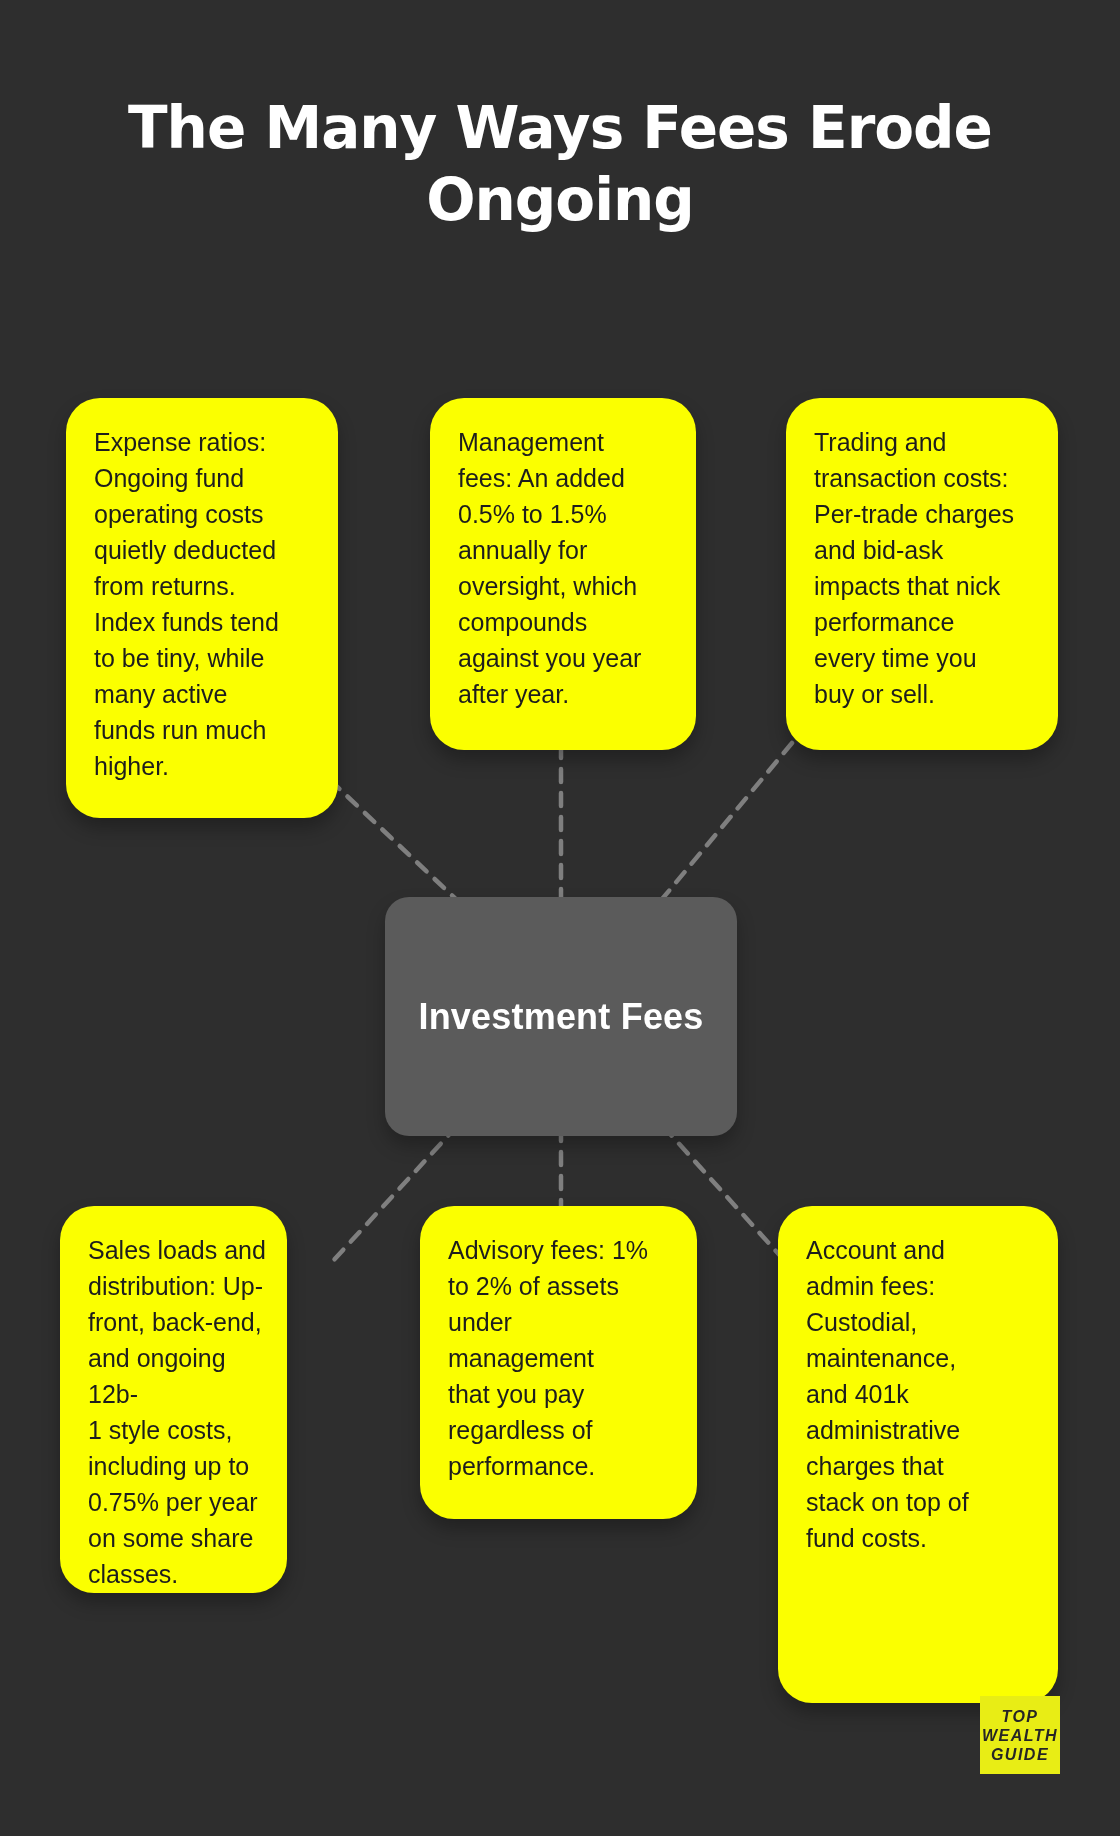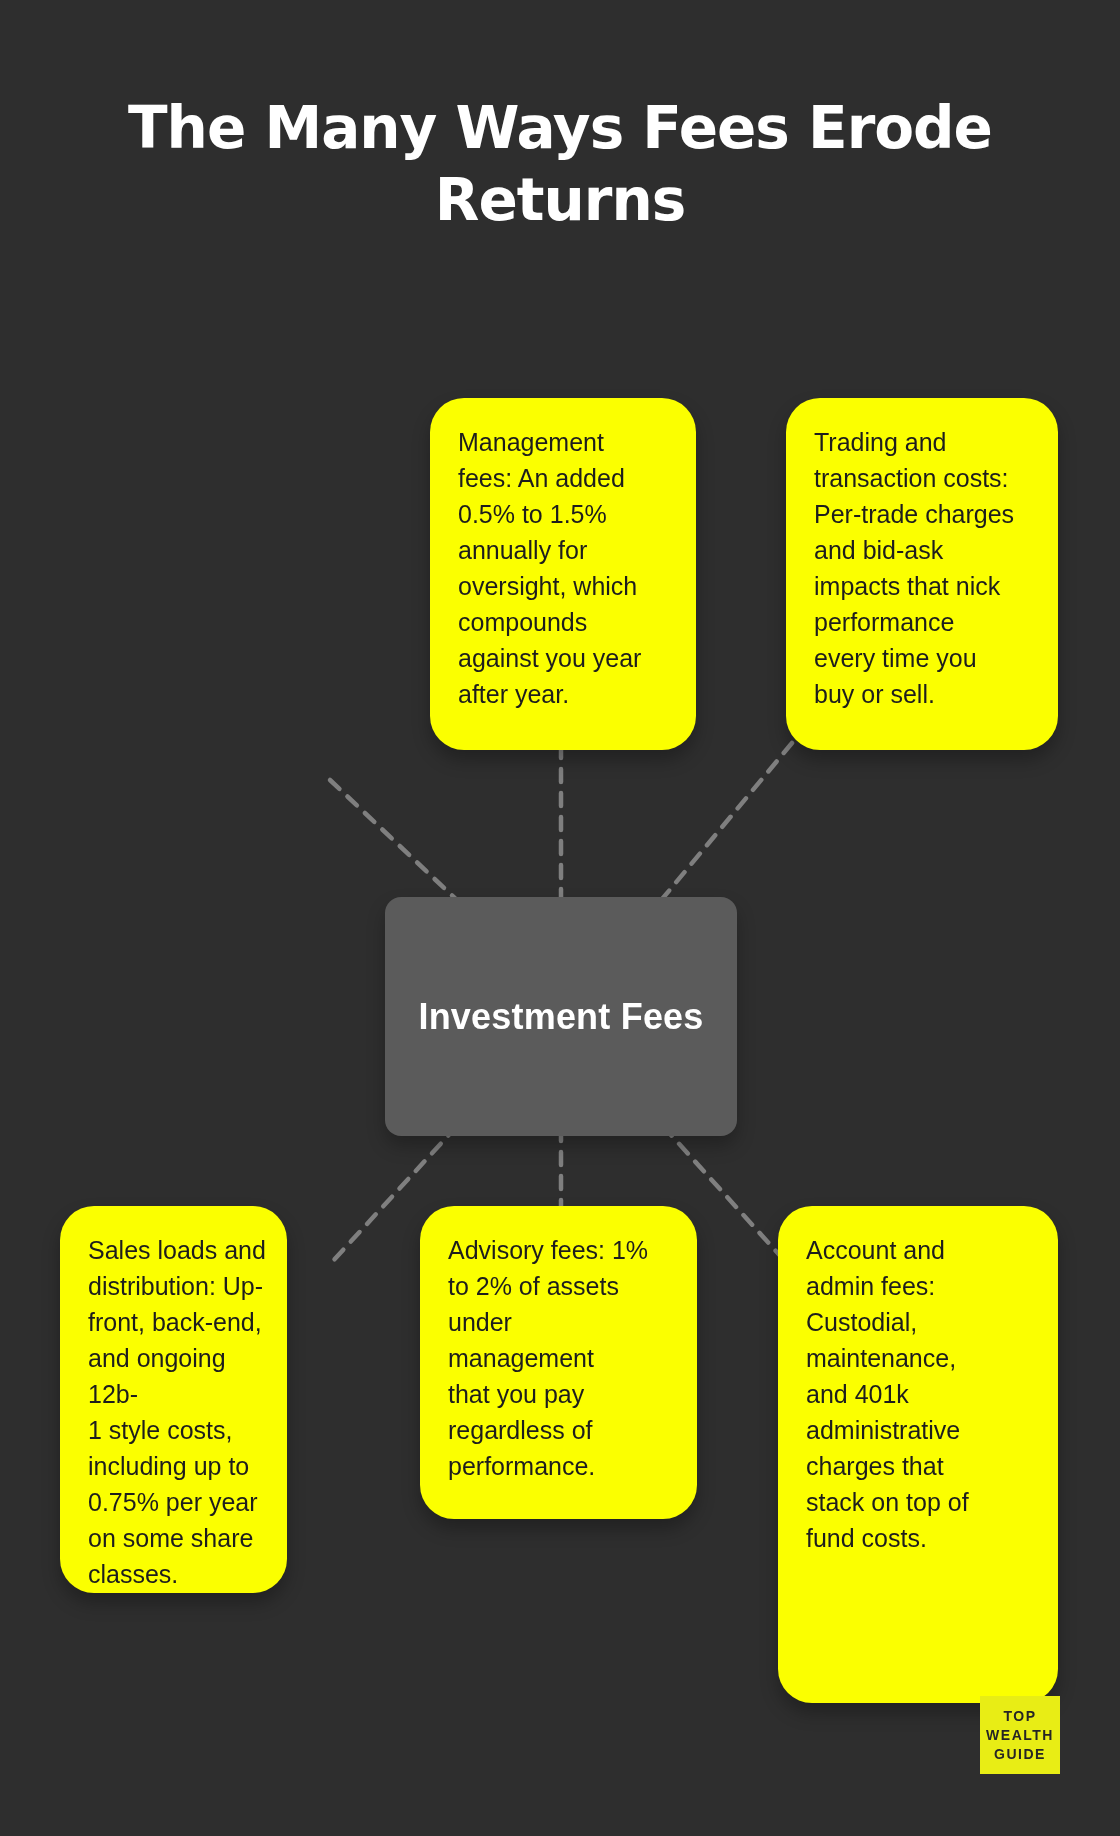--- a/index.html
+++ b/index.html
@@ -58,21 +58,21 @@
   .n2{left:430px; top:398px; width:266px; height:352px;}
   .n3{left:786px; top:398px; width:272px; height:352px;}
   .n4{left:60px;  top:1206px; width:227px; height:387px;}
   .n5{left:420px; top:1206px; width:277px; height:313px;}
   .n6{left:778px; top:1206px; width:280px; height:497px;}
   .center-node{
     position:absolute;
     left:385px; top:897px;
     width:352px; height:239px;
     background:var(--center-fill);
-    border-radius:16px;
+    border-radius:24px;
     display:flex;
     align-items:center;
     justify-content:center;
     box-shadow:0 10px 18px rgba(0,0,0,0.25);
   }
   .center-node .label{
     color:var(--center-text);
     font-weight:700;
     font-size:36px;
     letter-spacing:0.2px;
@@ -84,42 +84,53 @@
     background:var(--logo-fill);
     color:var(--logo-text);
     display:flex;
     flex-direction:column;
     align-items:center;
     justify-content:center;
     text-align:center;
   }
   .logo span{
     font-weight:700;
-    font-size:14px;
+    font-size:16px;
     line-height:19px;
     letter-spacing:1.5px;
+    font-style:italic;
   }
 </style>
 </head>
 <body>
 
 <div class="canvas">
 
   <svg class="connector-layer" viewBox="0 0 1120 1836">
     <line x1="330" y1="780" x2="480" y2="922" stroke="#7f7f7f" stroke-width="4.5" stroke-dasharray="13 11" stroke-linecap="round"></line>
     <line x1="561" y1="745" x2="561" y2="905" stroke="#7f7f7f" stroke-width="4.5" stroke-dasharray="13 11" stroke-linecap="round"></line>
     <line x1="792" y1="743" x2="643" y2="922" stroke="#7f7f7f" stroke-width="4.5" stroke-dasharray="13 11" stroke-linecap="round"></line>
     <line x1="457" y1="1126" x2="332" y2="1262" stroke="#7f7f7f" stroke-width="4.5" stroke-dasharray="13 11" stroke-linecap="round"></line>
     <line x1="561" y1="1128" x2="561" y2="1212" stroke="#7f7f7f" stroke-width="4.5" stroke-dasharray="13 11" stroke-linecap="round"></line>
     <line x1="663" y1="1126" x2="784" y2="1260" stroke="#7f7f7f" stroke-width="4.5" stroke-dasharray="13 11" stroke-linecap="round"></line>
   </svg>
 
   <h1 class="title">The Many Ways Fees Erode
-Returns</h1>
+Ongoing</h1>
 
+  <div class="node n1">Expense ratios:
+Ongoing fund
+operating costs
+quietly deducted
+from returns.
+Index funds tend
+to be tiny, while
+many active
+funds run much
+higher.</div>
   <div class="node n2">Management
 fees: An added
 0.5% to 1.5%
 annually for
 oversight, which
 compounds
 against you year
 after year.</div>
   <div class="node n3">Trading and
 transaction costs:

